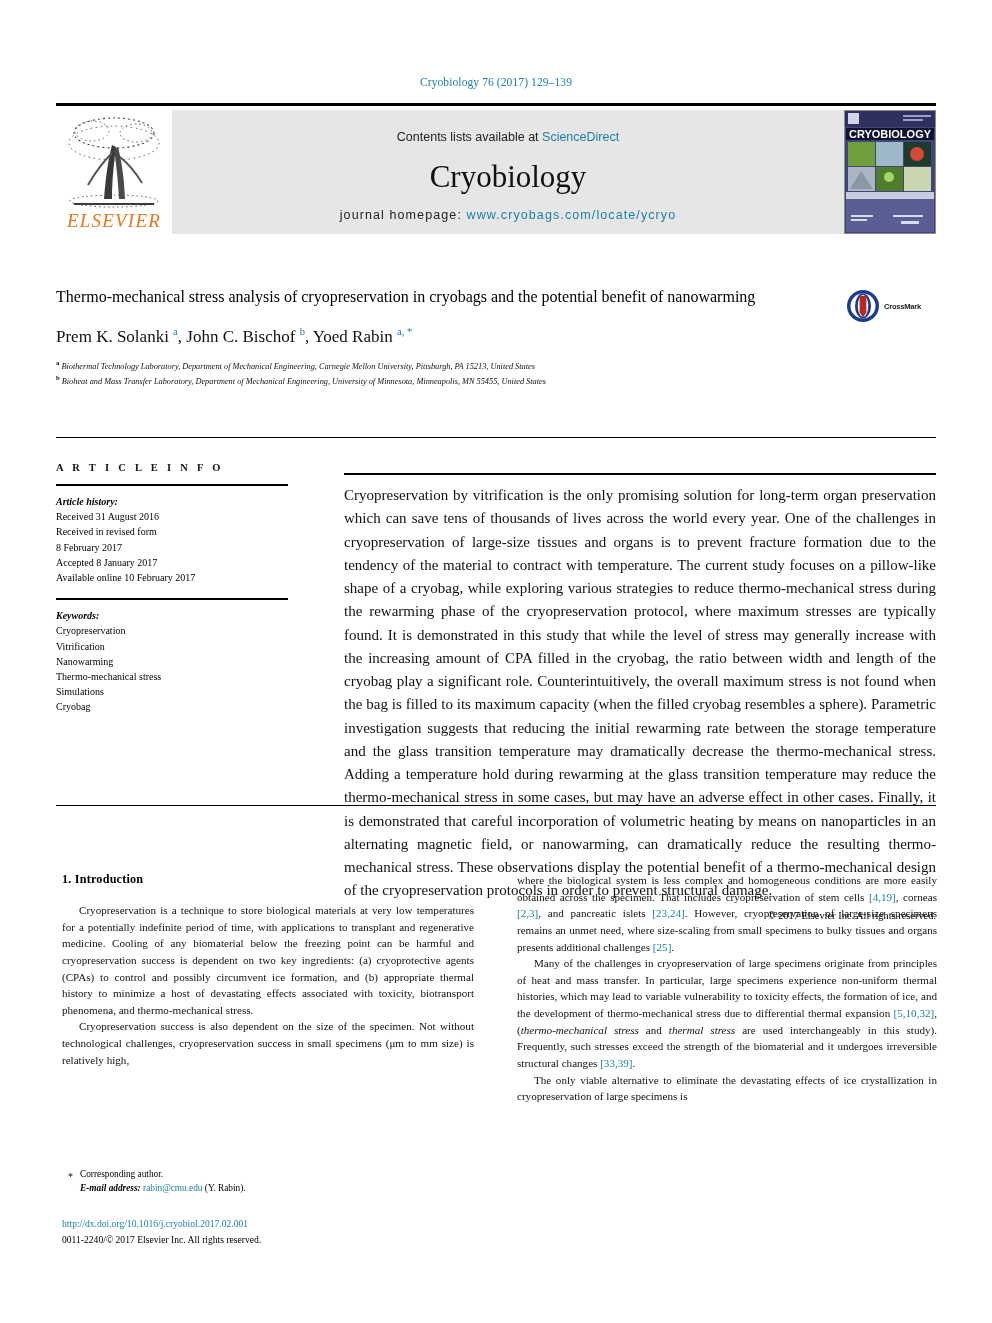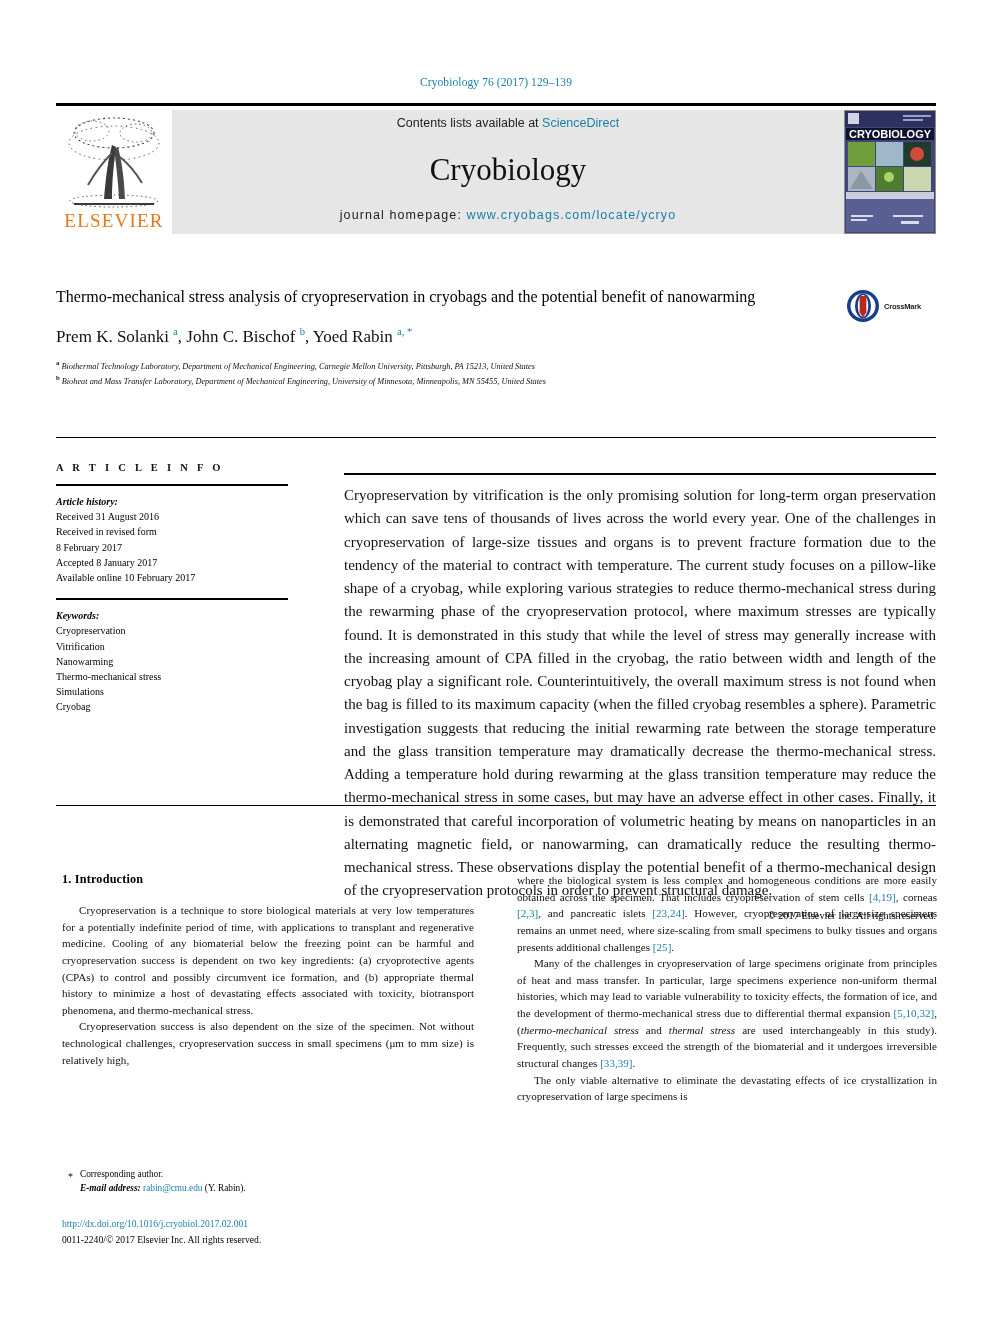--- a/index.html
+++ b/index.html
@@ -60,29 +60,30 @@
     padding-bottom: 2px;
   }
   .tree-svg { display:block; }
   .elsevier-word {
     font-family: "Liberation Serif", serif;
     font-size: 19px;
     letter-spacing: 1.2px;
     color: #E8761B;
     font-weight: 400;
     margin-top: 1px;
+    font-style: italic;
   }
   .banner-center {
     flex: 1 1 auto;
     background: #e6e6e6;
     display: flex;
     flex-direction: column;
     align-items: center;
     justify-content: space-between;
-    padding: 6px 0 12px 0;
+    padding: 20px 0 12px 0;
     box-sizing: border-box;
   }
   .contents-line {
     font-family: "Liberation Sans", sans-serif;
     font-size: 12.5px;
     color: #222;
   }
   .contents-line .sd {
     color: #1a7fa8;
   }

